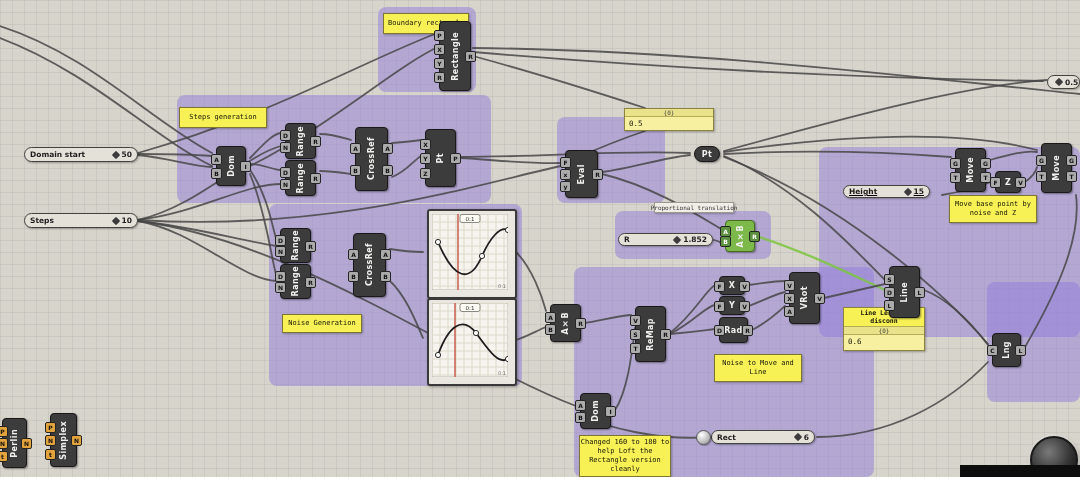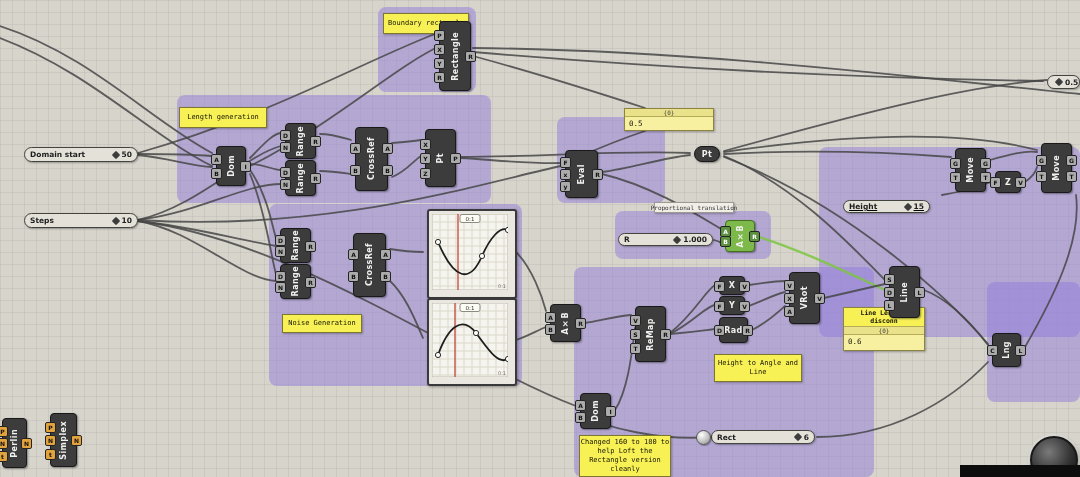--- a/index.html
+++ b/index.html
@@ -128,27 +128,31 @@
     </div>
     <div class="panel" style="left: 843px; top: 307px; width: 82px; height: 44px;">
       <div class="pt"><span>Line Length, disconn</span></div>
       <div class="ph"><span>{0}</span></div>
       <div class="pv"><span>0.6</span></div>
     </div>
     <div class="note" style="left: 383px; top: 13px; width: 86px; height: 21px;">
       <span>Boundary rectangle</span>
     </div>
     <div class="note" style="left: 179px; top: 107px; width: 88px; height: 21px;">
-      <span>Length generation</span>
+      <span>Steps generation</span>
     </div>
     <div class="note" style="left: 282px; top: 314px; width: 80px; height: 19px;">
       <span>Noise Generation</span>
     </div>
+    <div class="note" style="left: 949px; top: 195px; width: 88px; height: 28px;">
+      <span>Move base point by
+noise and Z</span>
+    </div>
     <div class="note" style="left: 714px; top: 354px; width: 88px; height: 28px;">
-      <span>Height to Angle and
+      <span>Noise to Move and
 Line</span>
     </div>
     <div class="note" style="left: 579px; top: 435px; width: 92px; height: 42px;">
       <span>Changed 160 to 180 to
 help Loft the
 Rectangle version
 cleanly</span>
     </div>
     <div class="note tooltip-note" style="left: 654px; top: 202px; width: 80px; height: 11px;">
       <span>Proportional translation</span>
@@ -158,31 +162,31 @@
       <div class="sp"></div>
       <div class="diamond"></div>
       <span class="val">50</span>
     </div>
     <div class="slider" style="left: 24px; top: 213px; width: 114px; height: 15px;">
       <span class="lab">Steps</span>
       <div class="sp"></div>
       <div class="diamond"></div>
       <span class="val">10</span>
     </div>
-    <div class="slider" style="left: 843px; top: 200px; width: 87px; height: 13px; text-decoration: underline;">
+    <div class="slider" style="left: 843px; top: 185px; width: 87px; height: 13px; text-decoration: underline;">
       <span class="lab">Height</span>
       <div class="sp"></div>
       <div class="diamond"></div>
       <span class="val">15</span>
     </div>
     <div class="slider" style="left: 618px; top: 233px; width: 95px; height: 13px;">
       <span class="lab">R</span>
       <div class="sp"></div>
       <div class="diamond"></div>
-      <span class="val">1.000</span>
+      <span class="val">1.852</span>
     </div>
     <div class="slider" style="left: 711px; top: 430px; width: 104px; height: 14px;">
       <span class="lab">Rect</span>
       <div class="sp"></div>
       <div class="diamond"></div>
       <span class="val">6</span>
     </div>
     <div class="slider" style="left: 1047px; top: 75px; width: 33px; height: 14px;">
       <div class="sp"></div>
       <div class="diamond"></div>

